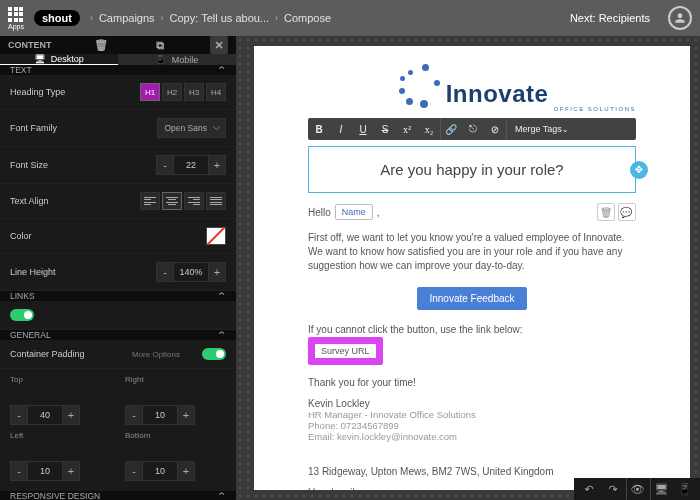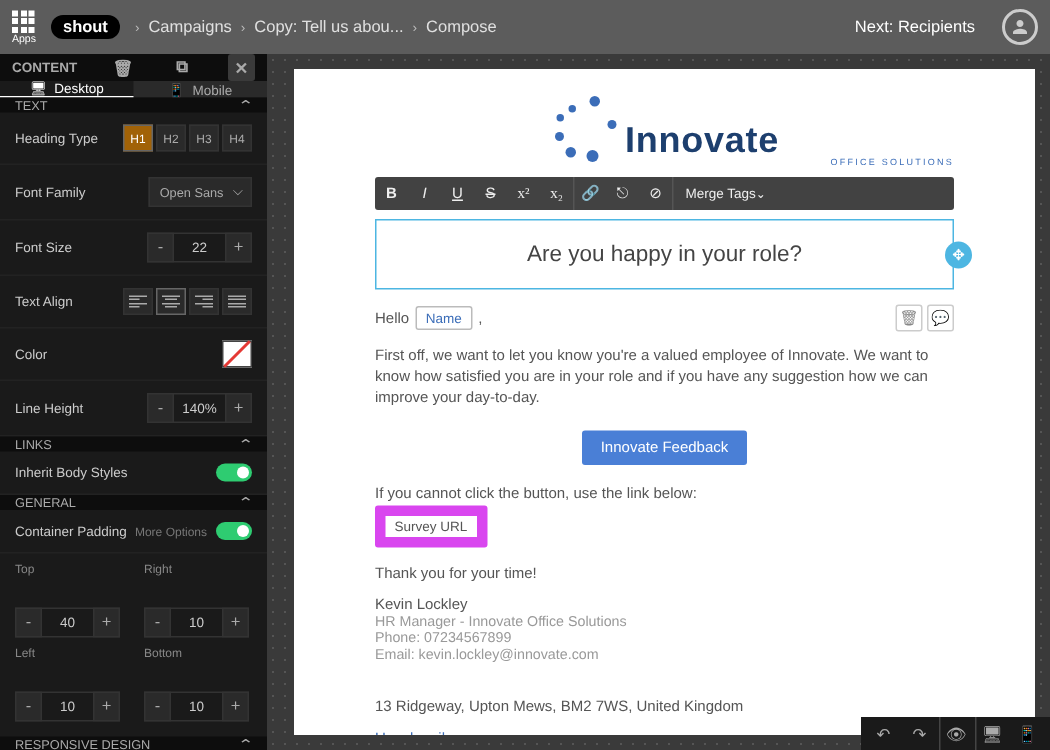--- a/index.html
+++ b/index.html
@@ -9,55 +9,55 @@
 .grid9{display:grid;grid-template-columns:repeat(3,4px);grid-template-rows:repeat(3,4px);gap:1.5px}
 .grid9 span{background:#fff;width:4px;height:4px}
 .brand{background:#000;color:#fff;font-weight:700;font-size:11px;padding:2px 8px;border-radius:12px;position:relative}
 .crumb{color:#e0e0e0;font-size:11px;display:flex;align-items:center;gap:6px}
 .chev{color:#bbb;font-size:9px}
 .sp{flex:1}
 .next{color:#fff;font-size:11px}
 .avatar{width:24px;height:24px;border:2px solid #ccc;border-radius:50%;display:flex;align-items:center;justify-content:center;margin-left:8px}
 .avatar svg{width:14px;height:14px;fill:#ccc}
 .main{display:flex;height:calc(500px - 36px)}
-.side{width:178px;background:#1a1a1a;display:flex;flex-direction:column;overflow-y:auto}
+.side{width:236px;background:#1a1a1a;display:flex;flex-direction:column;overflow-y:auto}
 .side::-webkit-scrollbar{width:6px}.side::-webkit-scrollbar-thumb{background:#444}
 .content-hdr{height:22px;background:#0d0d0d;display:flex;align-items:center;padding:0 8px;font-size:9px;color:#aaa;font-weight:600}
 .content-hdr .ico{margin-left:auto;width:18px;height:18px;display:flex;align-items:center;justify-content:center;cursor:pointer;color:#aaa;font-size:11px}
 .content-hdr .ico.close{background:#3a3a3a;border-radius:2px}
 .tabs{display:flex;background:#2a2a2a;height:24px}
 .tab{flex:1;display:flex;align-items:center;justify-content:center;gap:5px;font-size:9px;color:#aaa;cursor:pointer}
 .tab.active{background:#1a1a1a;color:#fff;border-bottom:1px solid #fff}
 .section-title{height:22px;background:#0d0d0d;display:flex;align-items:center;padding:0 10px;font-size:8.5px;font-weight:400;color:#aaa;cursor:pointer}
 .section-title .car{margin-left:auto;font-size:9px;transform:scaleX(1.5)}
 .field{padding:8px 10px;display:flex;align-items:center;border-bottom:1px solid #222}
 .field-label{font-size:9px;color:#ccc;flex:1}
 .hgroup{display:flex;gap:2px}
 .hbtn{width:20px;height:18px;background:#2a2a2a;border:1px solid #333;font-size:8px;color:#aaa;display:flex;align-items:center;justify-content:center;cursor:pointer}
-.hbtn.active{background:#a16207;border-color:#666;color:#fff}
+.hbtn.active{background:#a21caf;border-color:#666;color:#fff}
 .select{height:20px;background:#2a2a2a;border:1px solid #333;padding:0 18px 0 6px;font-size:8.5px;color:#aaa;position:relative;display:flex;align-items:center;cursor:pointer}
 .select::after{content:"⌵";position:absolute;right:5px;top:3px;font-size:9px}
 .stepper{display:flex;height:20px}
 .stepper button{width:18px;background:#2a2a2a;border:1px solid #333;color:#aaa;font-size:11px;cursor:pointer}
 .stepper input{width:34px;background:#1a1a1a;border:1px solid #333;border-left:none;border-right:none;color:#ccc;text-align:center;font-size:9px}
 .swatch{width:20px;height:18px;background:#fff;position:relative;cursor:pointer;border:1px solid #444}
 .swatch::after{content:"";position:absolute;width:24px;height:2px;background:#e53935;top:50%;left:50%;transform:translate(-50%,-50%) rotate(-45deg)}
 .align-group{display:flex;gap:2px}
 .abtn{width:20px;height:18px;background:#2a2a2a;border:1px solid #333;cursor:pointer;display:flex;flex-direction:column;justify-content:center;align-items:center;gap:1.5px;padding:0 3px}
 .abtn span{height:1px;background:#aaa;width:100%}
 .abtn.active{border-color:#666}
 .abtn.l span:nth-child(2),.abtn.l span:nth-child(4){width:60%;align-self:flex-start}
 .abtn.c span:nth-child(2),.abtn.c span:nth-child(4){width:60%}
 .abtn.r span:nth-child(2),.abtn.r span:nth-child(4){width:60%;align-self:flex-end}
 .toggle{width:24px;height:12px;background:#2ecc71;border-radius:8px;position:relative;cursor:pointer}
 .toggle::after{content:"";position:absolute;width:8px;height:8px;background:#fff;border-radius:50%;top:2px;right:2px}
 .padding-grid{padding:6px 10px 10px;display:grid;grid-template-columns:1fr 1fr;gap:6px 14px}
 .pad-item{display:flex;flex-direction:column;gap:21px}
 .pad-item label{font-size:8px;color:#888}
-.more-opts{font-size:8px;color:#777;margin-right:6px}
+.more-opts{font-size:8px;color:#777;margin-right:22px}
 .canvas{flex:1;background:#3a3a3a;position:relative;overflow:hidden}
 .canvas::before{content:"";position:absolute;inset:0;background-image:radial-gradient(circle,#555 1px,transparent 1px);background-size:8px 8px;background-position:0 0}
 .page{position:absolute;left:18px;top:10px;right:10px;bottom:10px;background:#fff;overflow-y:auto;padding:16px 54px 20px;color:#333}
 .page::-webkit-scrollbar{width:6px}.page::-webkit-scrollbar-thumb{background:#888}
 .logo{display:flex;flex-direction:column;align-items:center;margin-bottom:6px}
 .logo-top{display:flex;align-items:flex-end;gap:4px}
 .dots{width:46px;height:46px;position:relative}
 .dots span{position:absolute;border-radius:50%;background:#3b6db8}
 .logo-txt{font-size:24px;font-weight:700;color:#1d3f6e;letter-spacing:0.5px}
 .logo-sub{font-size:6px;color:#3b6db8;letter-spacing:1.5px;margin-top:-2px;align-self:flex-end;margin-right:0}
@@ -205,21 +205,20 @@
         <input value="140%" style="">
         <button>+</button>
       </div>
     </div>
 
     <div class="section-title">
       <span>LINKS</span>
         <span class="car">⌃</span>
     </div>
     <div class="field">
-      <span class="field-label">Inherit Body Styles</span>
       <div class="toggle"></div>
     </div>
 
     <div class="section-title">
       <span>GENERAL</span>
         <span class="car">⌃</span>
     </div>
     <div class="field">
       <span class="field-label">Container Padding</span>
       <span class="more-opts">More Options</span>

